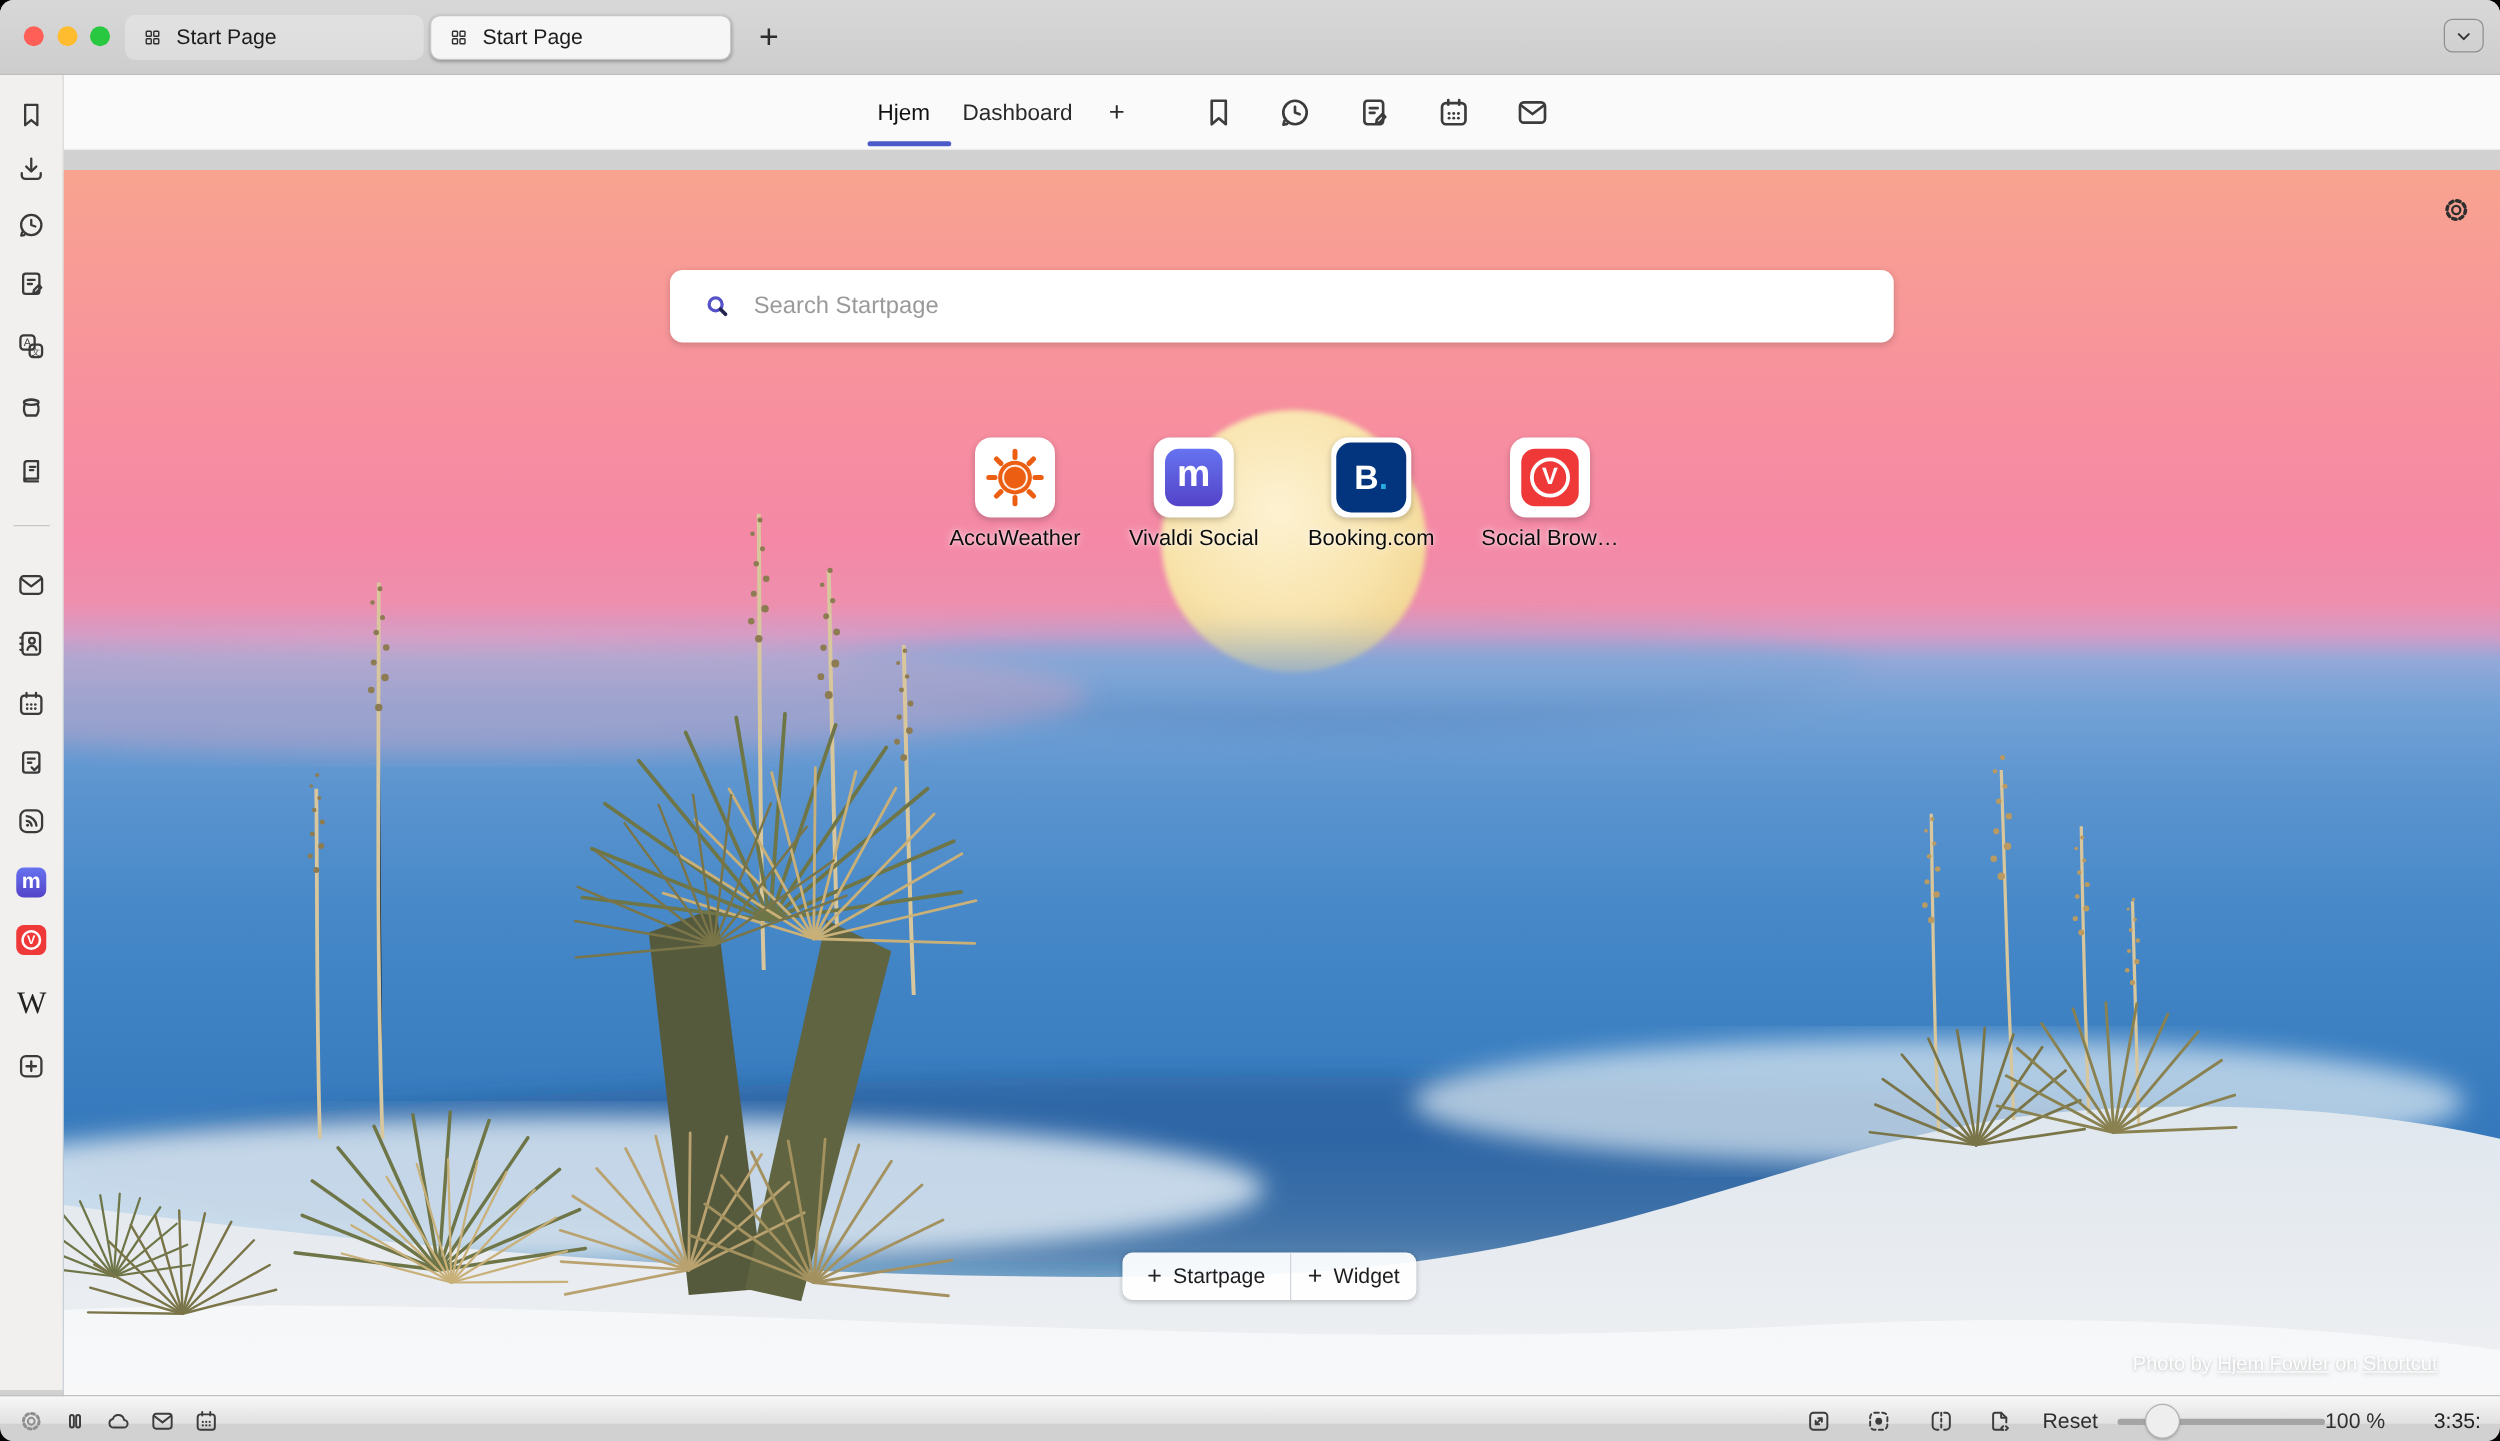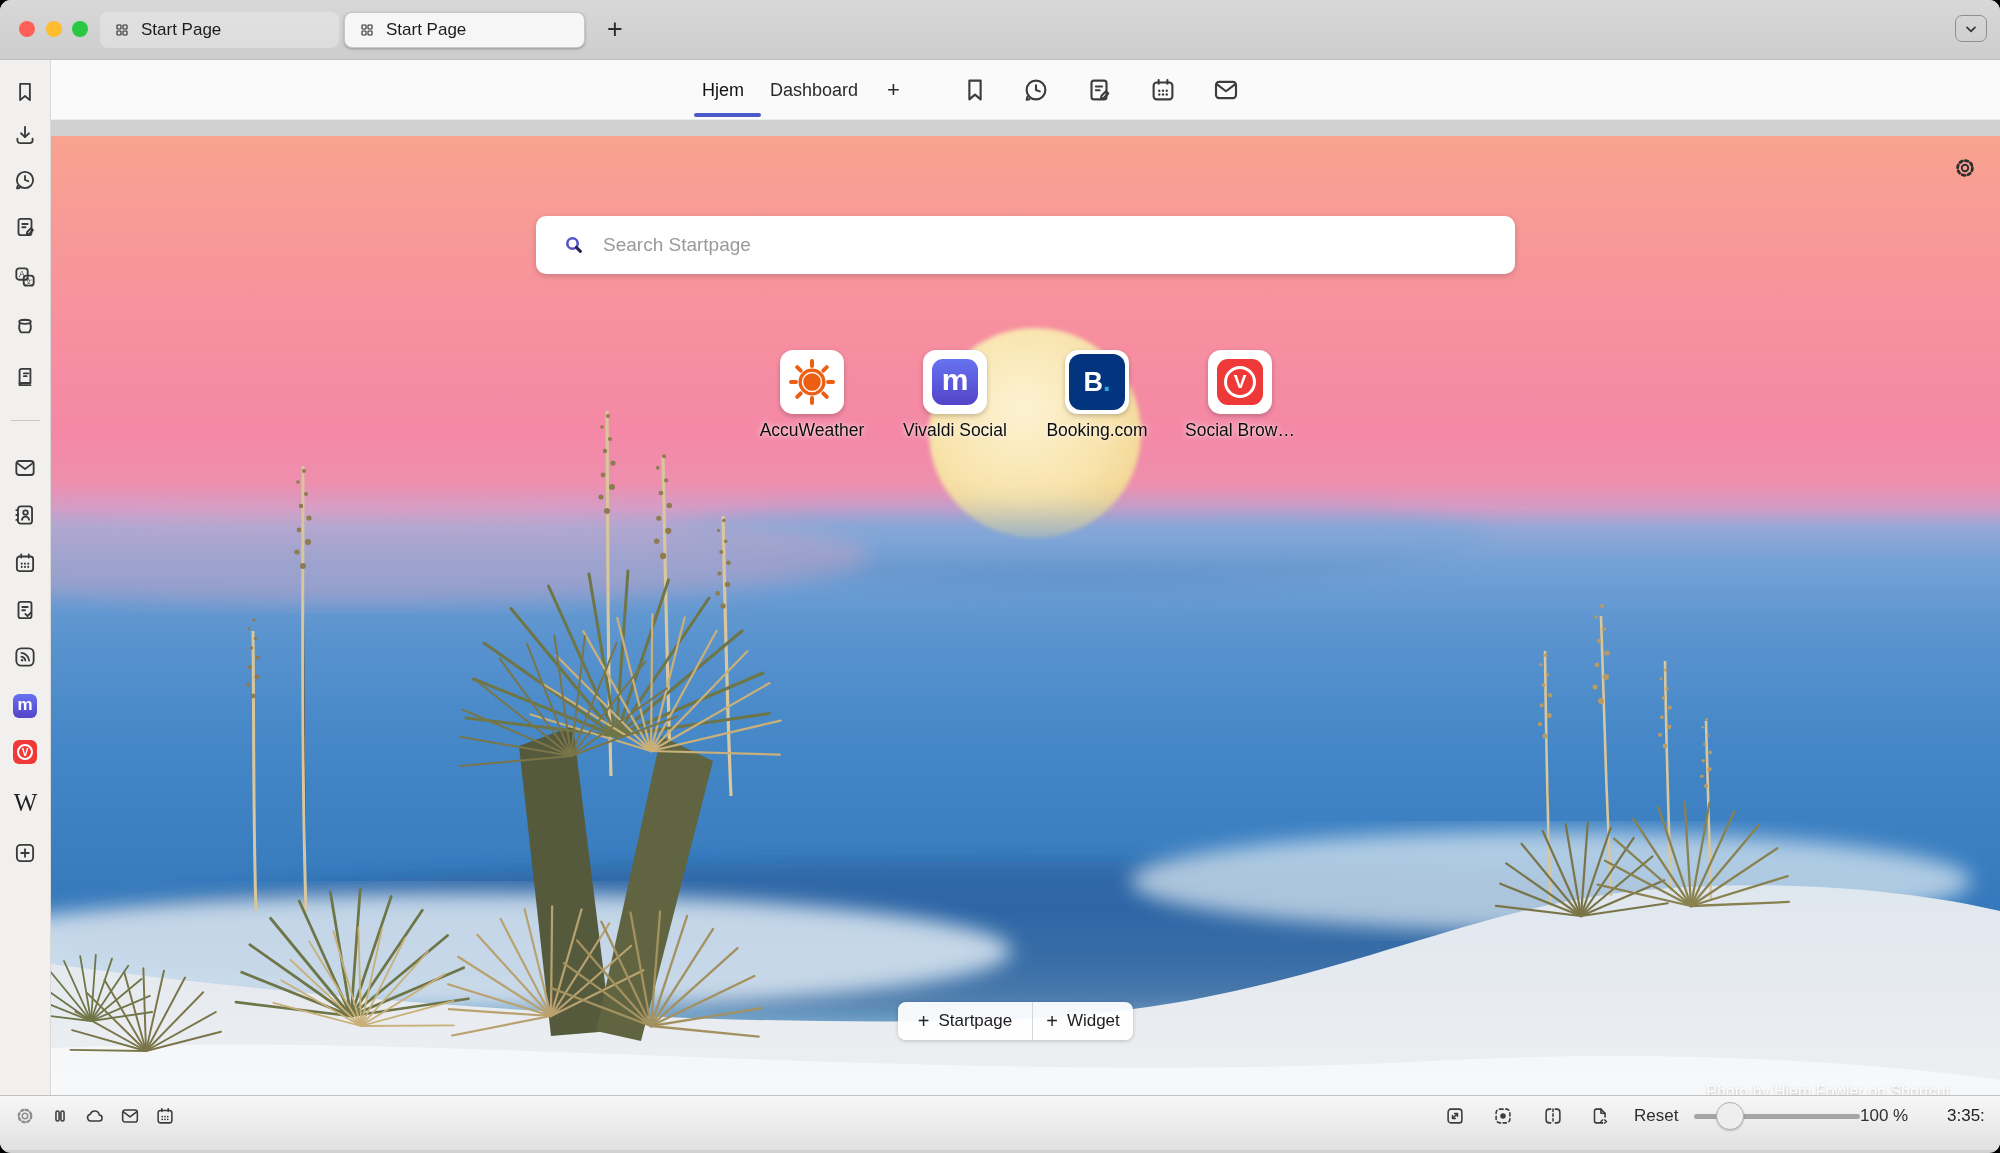--- a/index.html
+++ b/index.html
@@ -57,21 +57,21 @@
   .addbar{position:absolute;left:847px;top:866px;height:38px;display:flex;background:rgba(255,255,255,.94);border-radius:8px;box-shadow:0 1px 4px rgba(0,0,0,.2);overflow:hidden;}
   .addbtn{display:flex;align-items:center;justify-content:center;gap:9px;font-size:17px;color:#1d1d1f;}
   .addbtn .plus{font-size:20px;font-weight:300;color:#222;}
   .addbtn.shortcut{width:134px;border-right:1px solid #cfd6dd;}
   .addbtn.widget{width:100px;}
 
   .credit{position:absolute;right:50px;top:947px;font-size:16px;color:rgba(255,255,255,.95);text-shadow:0 1px 3px rgba(0,0,0,.25);white-space:nowrap;}
   .credit .lnk{text-decoration:underline;}
 
   
-  .statusbar{position:absolute;left:0;bottom:3px;width:100%;height:55px;background:linear-gradient(#f7f7f7,#e2e1e1);border-top:1px solid #c2c1c1;box-sizing:border-box;}
+  .statusbar{position:absolute;left:0;bottom:14px;width:100%;height:23px;background:linear-gradient(#f7f7f7,#e2e1e1);border-top:1px solid #c2c1c1;box-sizing:border-box;}
   .sti{position:absolute;top:9px;width:22px;height:22px;color:#3c3c3c;}
   .st-text{position:absolute;top:10px;font-size:17px;color:#2f2f2f;}
   .zoomtrack{position:absolute;left:1694px;top:18px;width:166px;height:5px;border-radius:3px;background:#a6a5a5;}
   .zoomknob{position:absolute;left:1716px;top:6px;width:28px;height:28px;border-radius:50%;background:#efeeee;border:1px solid #b3b2b2;box-sizing:border-box;box-shadow:0 1px 2px rgba(0,0,0,.2);}
 
   svg.ic{fill:none;stroke:currentColor;stroke-width:1.7;stroke-linecap:round;stroke-linejoin:round;display:block;width:100%;height:100%;}
   svg.ic .f{fill:currentColor;stroke:none;}
   svg.ic text{fill:currentColor;stroke:none;font-family:"Liberation Sans",sans-serif;}
 </style>
 </head>

